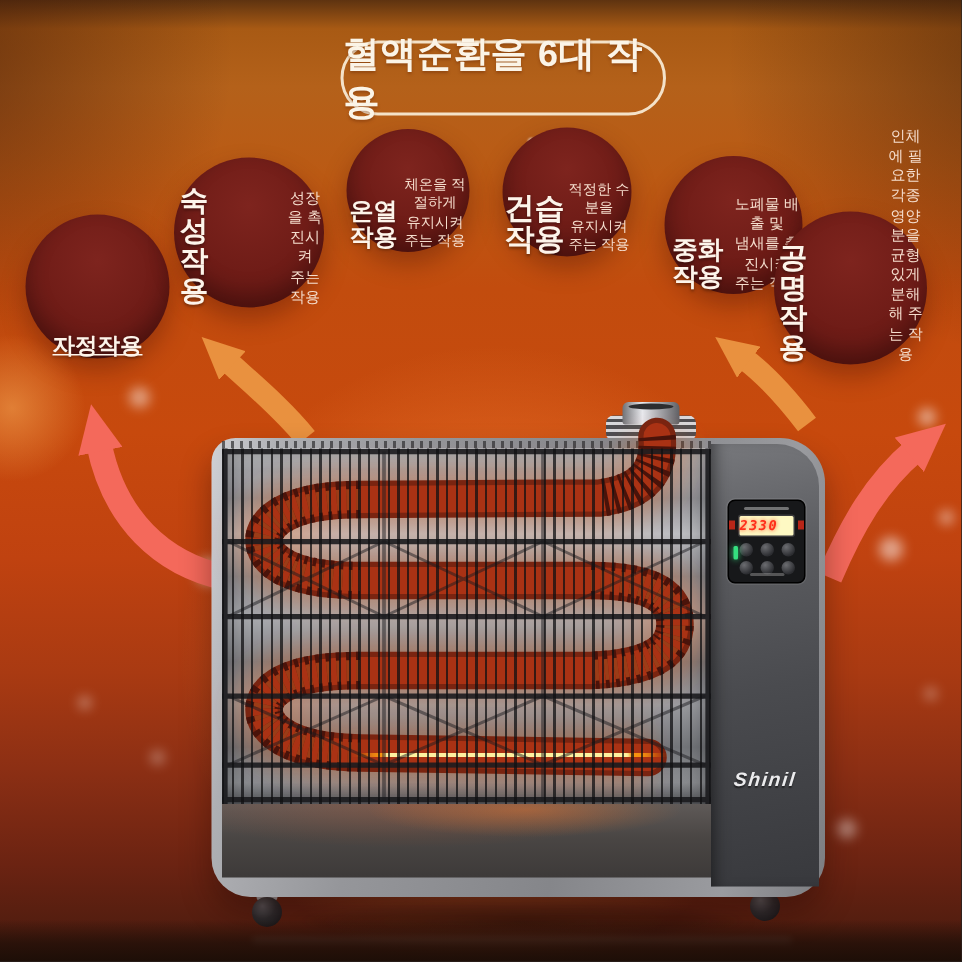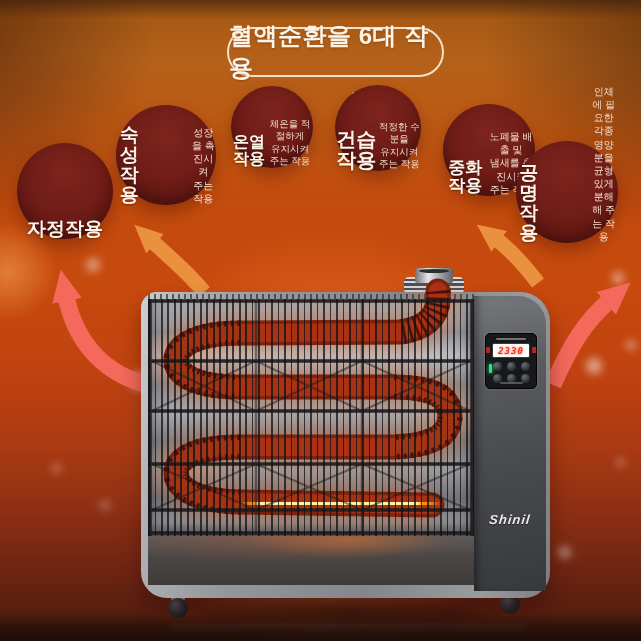--- a/index.html
+++ b/index.html
@@ -74,22 +74,22 @@
   .right-panel{position:absolute;left:333px;top:4px;width:72px;height:295px;
     border-radius:0 28px 0 0;
     background:linear-gradient(170deg,#77787c 0%,#5b5c60 25%,#4a4b4f 55%,#38393d 100%);
     box-shadow:inset 8px 0 10px -6px rgba(0,0,0,.5);}
   
   .control-panel{position:absolute;left:11px;top:37px;width:52px;height:56px;
     background:#17181a;border:1px solid #000;border-radius:5px;
     box-shadow:0 0 0 1px rgba(255,255,255,.08);
     display:flex;flex-direction:column;align-items:center;padding-top:4px;box-sizing:border-box;}
   .cp-line{width:60%;height:2px;background:rgba(225,225,225,.45);border-radius:1px;}
-  .led-wrap{position:relative;margin-top:3px;width:36px;height:13px;background:#ffffff;
-    border:1px solid #3a3a3c;border-radius:2px;display:flex;align-items:center;justify-content:center;}
+  .led-wrap{position:relative;margin-top:3px;width:36px;height:13px;background:#fef9c3;
+    border:1px solid #3a3a3c;border-radius:2px;display:flex;align-items:center;justify-content:flex-start;}
   .led{color:#ff2e1a;font-family:"DejaVu Sans Mono",monospace;font-size:9px;font-weight:700;
     letter-spacing:1px;text-shadow:0 0 3px rgba(255,60,20,.9);font-style:italic;}
   .led-wrap::before,.led-wrap::after{content:"";position:absolute;top:3px;width:4px;height:6px;background:#b82618;}
   .led-wrap::before{left:-7px;} .led-wrap::after{right:-7px;}
   .knobs{margin-top:4px;display:grid;grid-template-columns:repeat(3,9px);gap:3px 5px;}
   .knob{width:9px;height:9px;border-radius:50%;
     background:radial-gradient(circle at 35% 30%, #6c6d71, #2c2d31 70%);}
   .indicator{position:absolute;left:3px;bottom:15px;width:3px;height:9px;background:#35e080;
     box-shadow:0 0 4px #35e080;border-radius:1px;}
   .cp-line.bottom{position:absolute;bottom:4px;width:46%;background:rgba(200,200,200,.35);}
@@ -134,21 +134,21 @@
     <path d="M204,292 C188,272 166,254 152,241" fill="none" stroke="#e9913f" stroke-width="15" marker-end="url(#orangeHead)"></path>
     <path d="M538,283 C522,262 508,248 496,239" fill="none" stroke="#e9913f" stroke-width="15" marker-end="url(#orangeHead)"></path>
     <path d="M553,385 C568,350 584,322 610,300" fill="none" stroke="#f4695b" stroke-width="17" marker-end="url(#pinkHead)"></path>
   </svg>
 
   <div class="title-pill">
     <span>혈액순환을 6대 작용</span>
   </div>
 
   <div class="effect" style="left:17px;top:143px;width:96px;height:96px;">
-    <div class="effect-name" style="font-size:19px;">자정작용</div>
+    <div class="effect-name" style="font-size:15px;text-decoration:underline;">자정작용</div>
   </div>
   <div class="effect" style="left:116px;top:105px;width:100px;height:100px;gap:48px;">
     <div class="effect-name" style="font-size:19px;">숙성작용</div>
     <div class="effect-desc">성장을 촉진시켜
 주는 작용</div>
   </div>
   <div class="effect small" style="left:231px;top:86px;width:82px;height:82px;">
     <div class="effect-name" style="font-size:16px;">온열작용</div>
     <div class="effect-desc">체온을 적절하게
 유지시켜 주는 작용</div>

